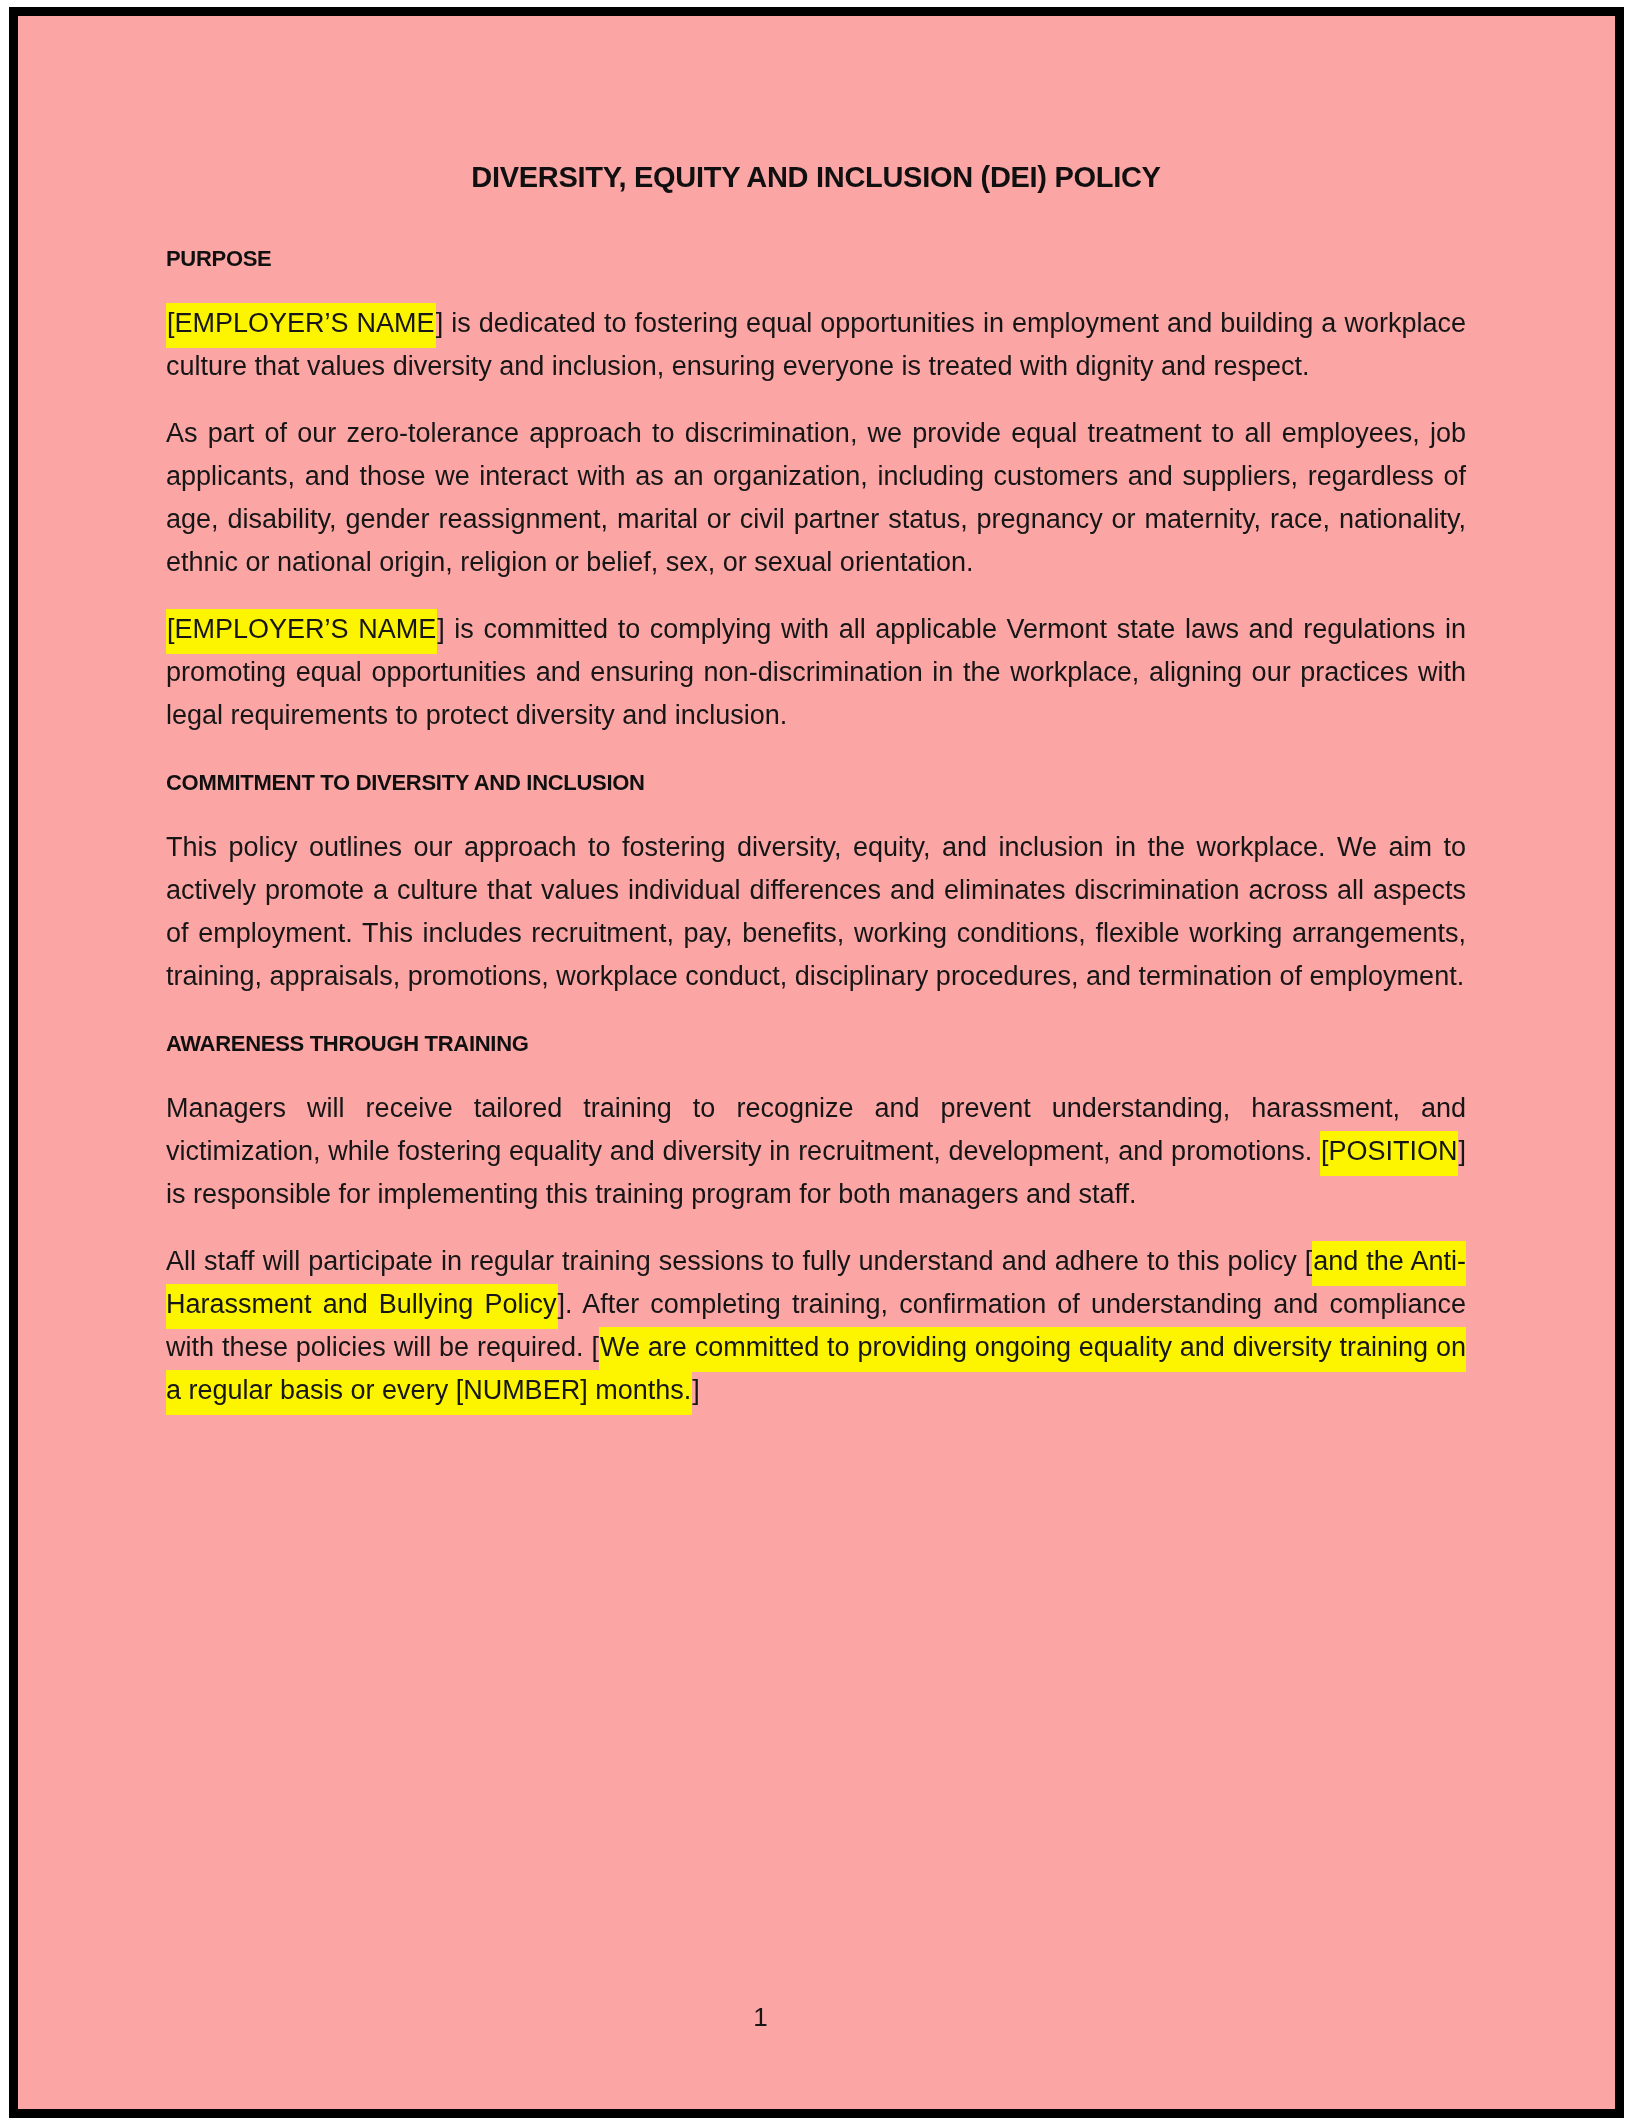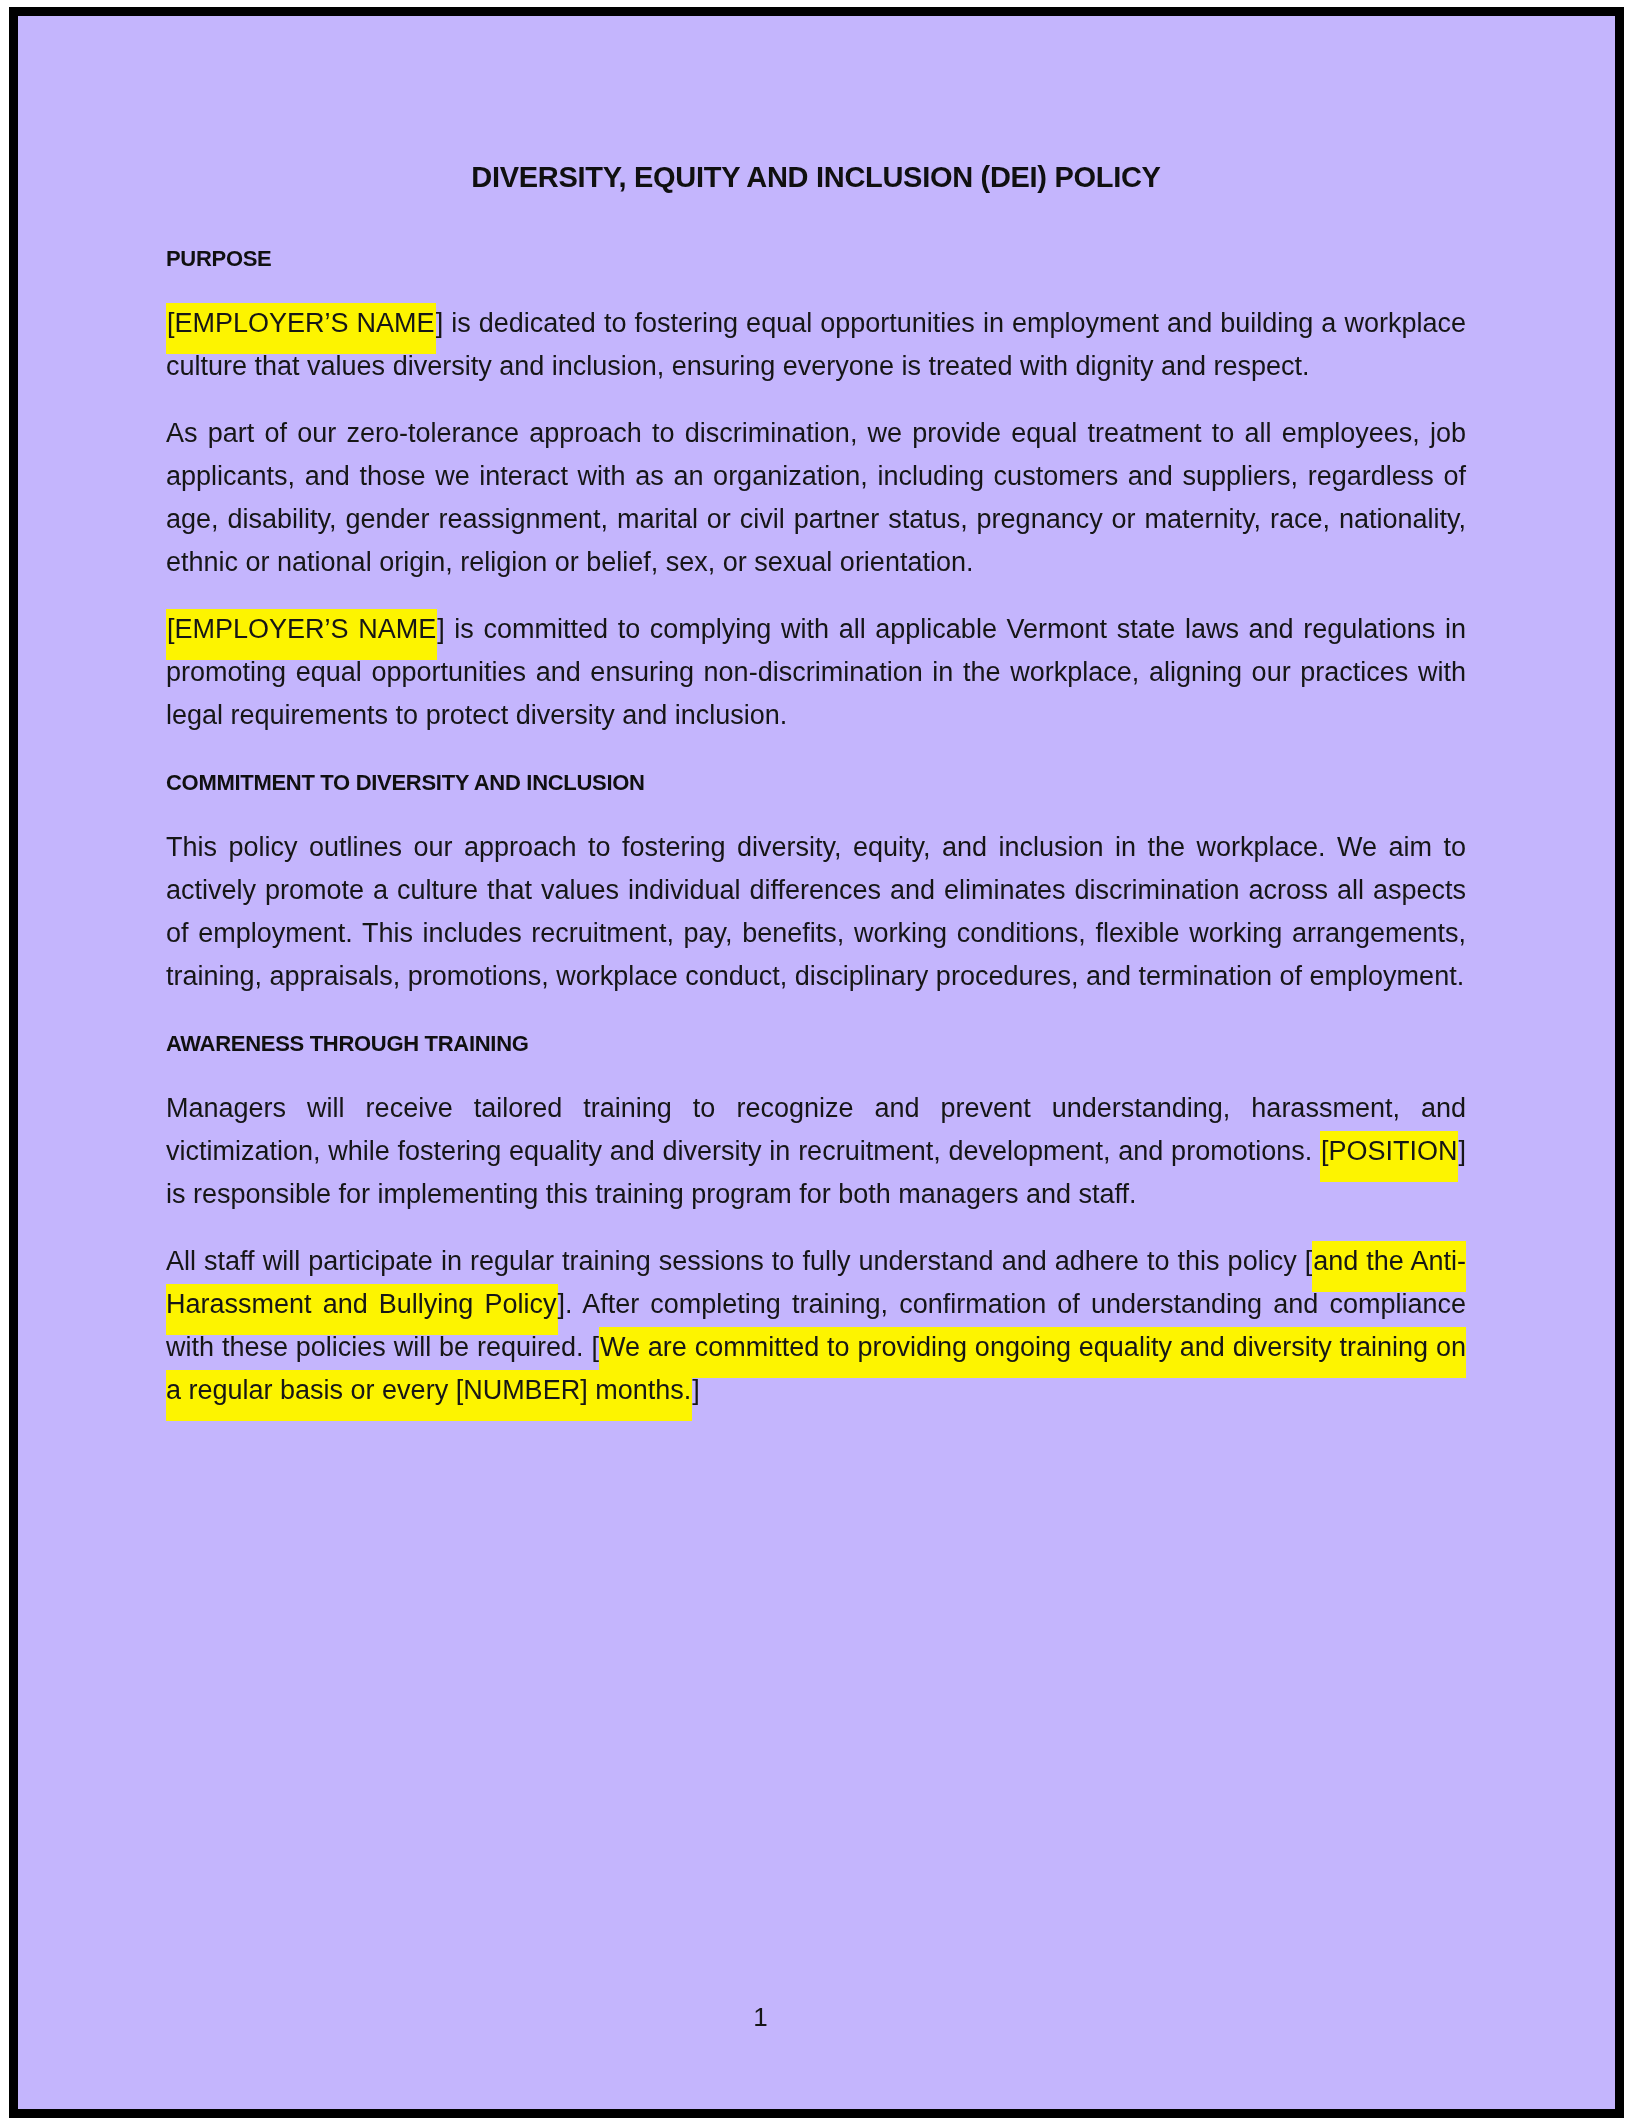--- a/index.html
+++ b/index.html
@@ -3,42 +3,42 @@
 <meta charset="utf-8">
 <style>
   html,body{margin:0;padding:0;background:#ffffff;}
   body{
     width:1633px;height:2126px;position:relative;overflow:hidden;
     font-family:"Liberation Sans","DejaVu Sans",sans-serif;
     color:#161616;
   }
   .sheet{
     position:absolute;left:9px;top:7px;right:9px;bottom:8px;
-    border:9px solid #000;background:#c4b5fd;
+    border:9px solid #000;background:#fca5a5;
   }
   .content{
     position:absolute;left:148px;right:149px;top:140px;
     font-size:27px;line-height:43px;
   }
   h1.doc-title{
     font-size:29px;line-height:43px;font-weight:bold;text-align:center;
     letter-spacing:-0.3px;margin:0 0 38px 0;color:#101010;
   }
   h2.section-heading{
     font-size:22px;line-height:43px;font-weight:bold;
     letter-spacing:-0.3px;margin:14px 0 22px 0;color:#101010;
   }
   p.para{
     margin:0 0 24px 0;text-align:justify;
   }
   p.para:last-child{margin-bottom:0;}
   mark.hl{
     background:var(--hl,#fdf400);
     color:inherit;
-    padding:5px 1px 16px 1px;
+    padding:5px 1px 10px 1px;
   }
   .page-number{
     position:absolute;left:0;right:112px;bottom:70px;
     text-align:center;font-size:26px;line-height:43px;color:#161616;
   }
 </style>
 </head>
 <body>
 
 <div class="sheet">

